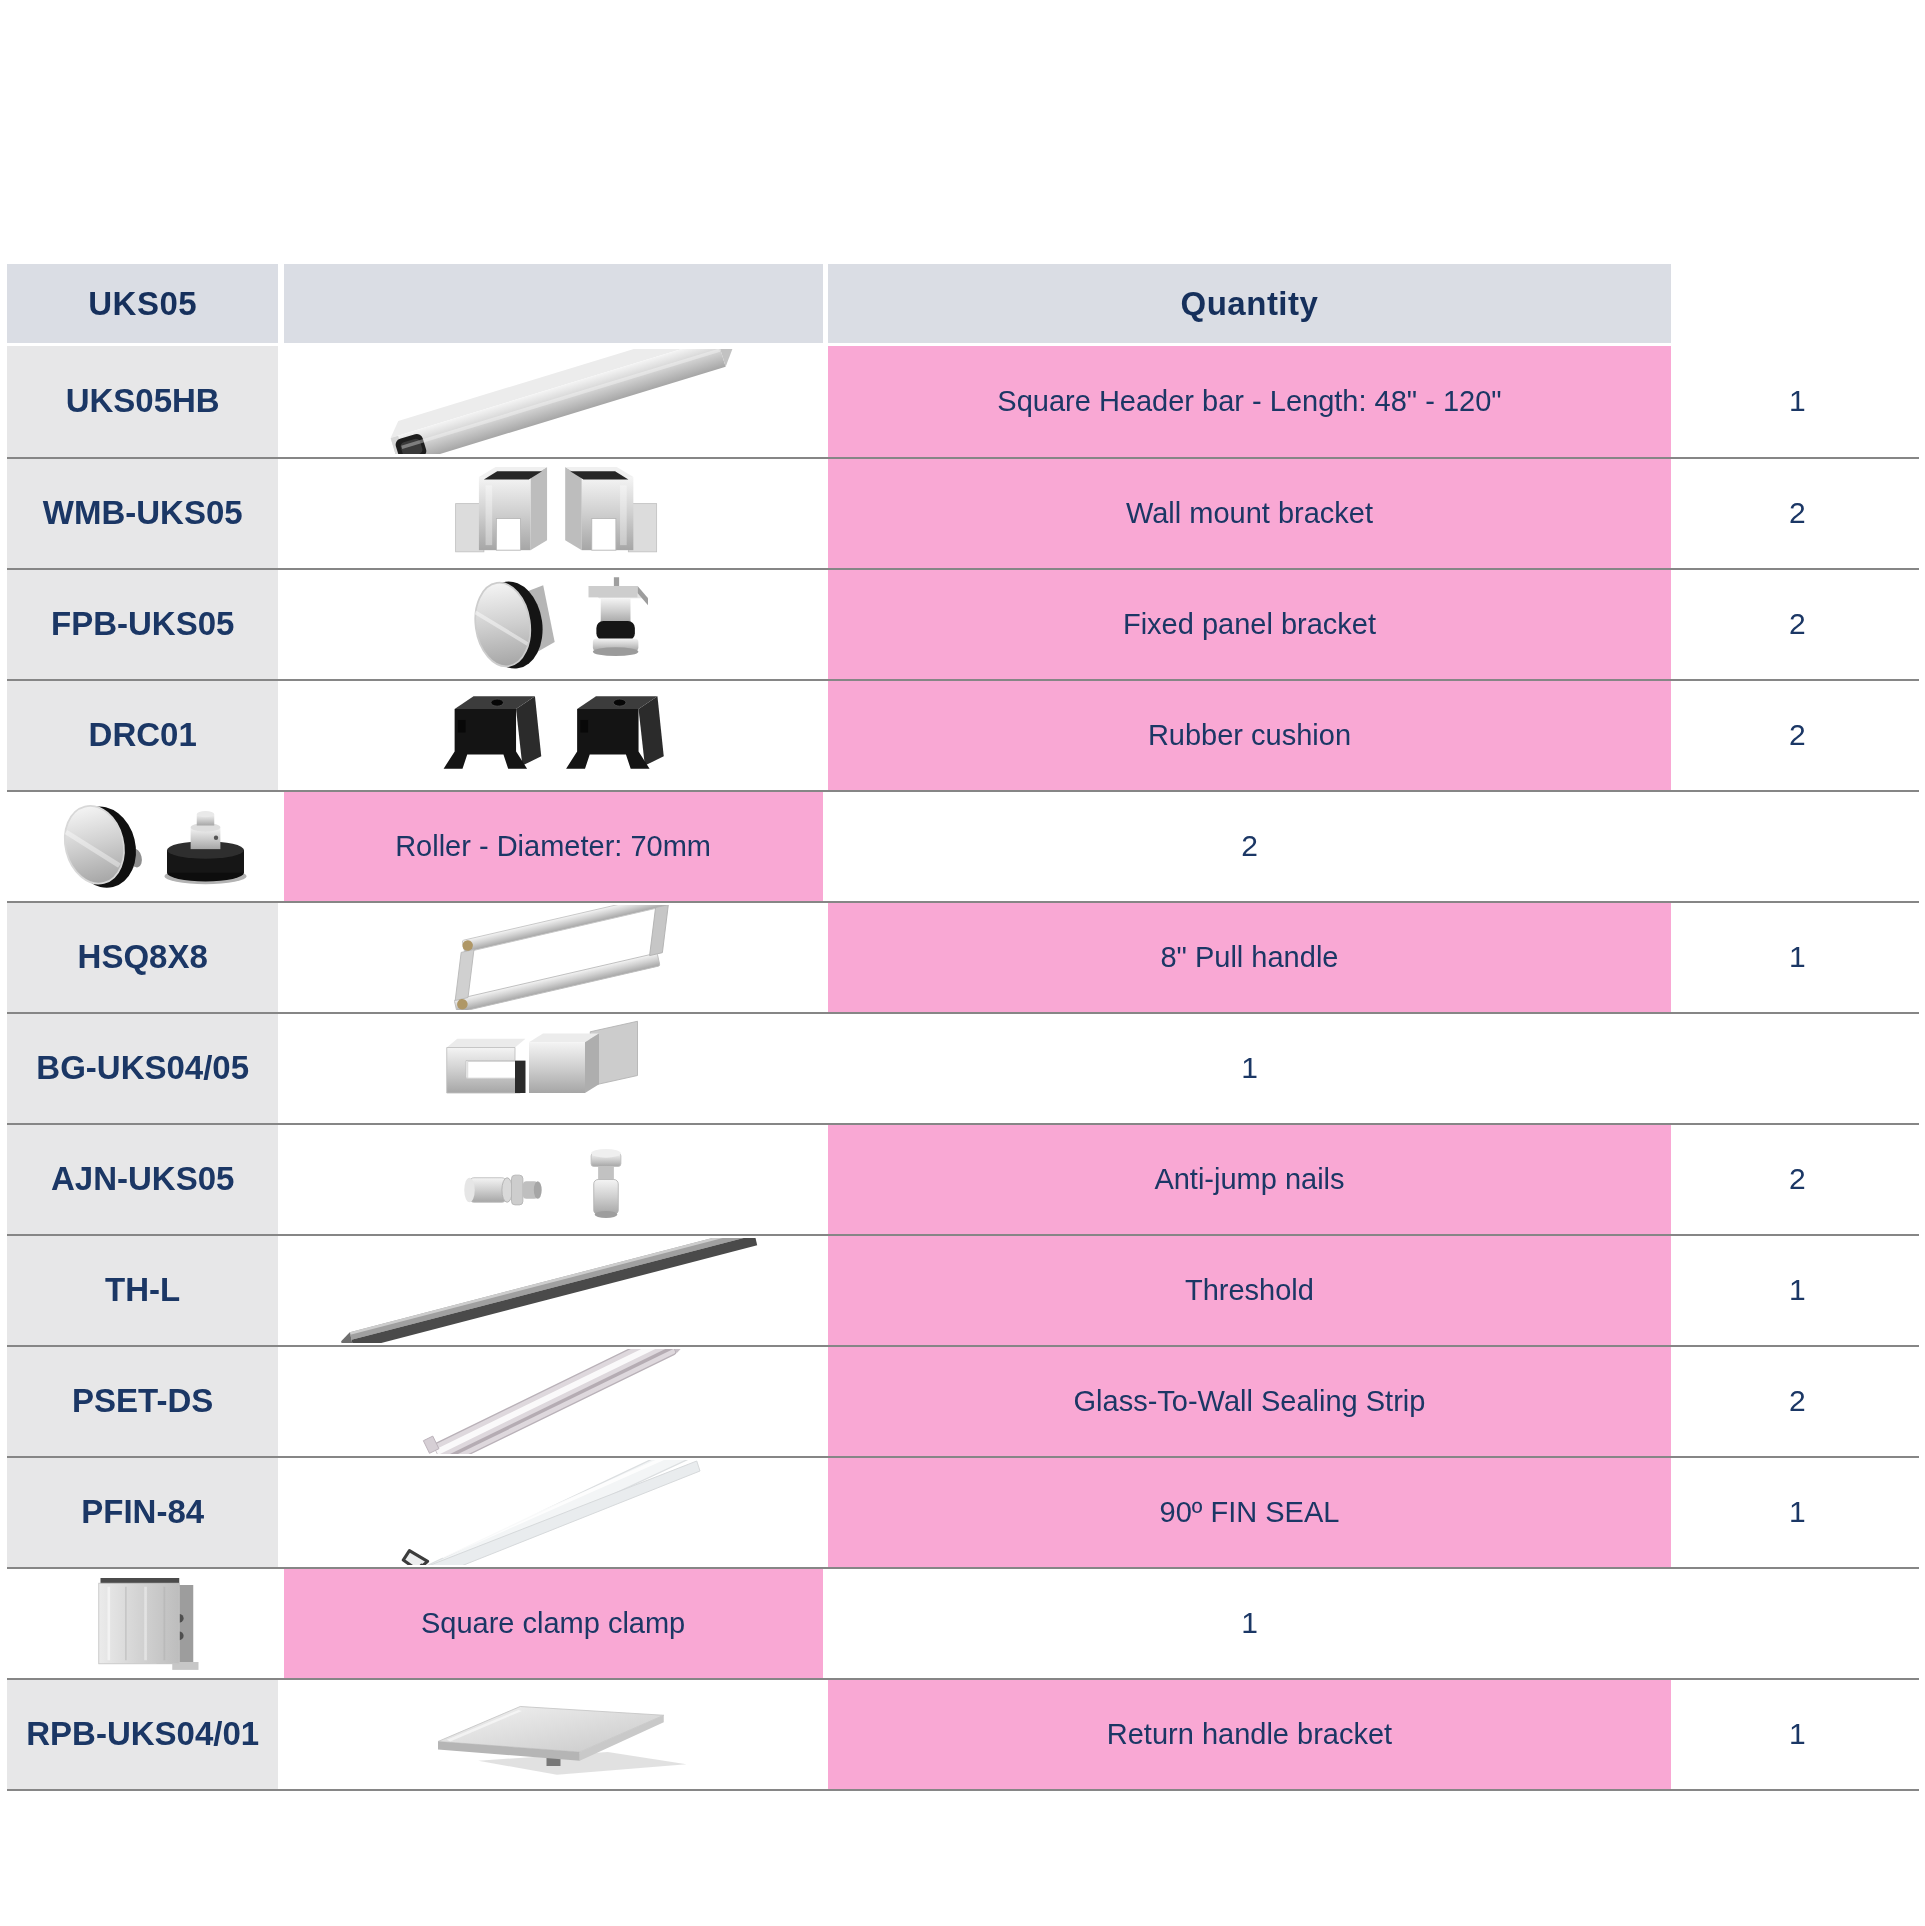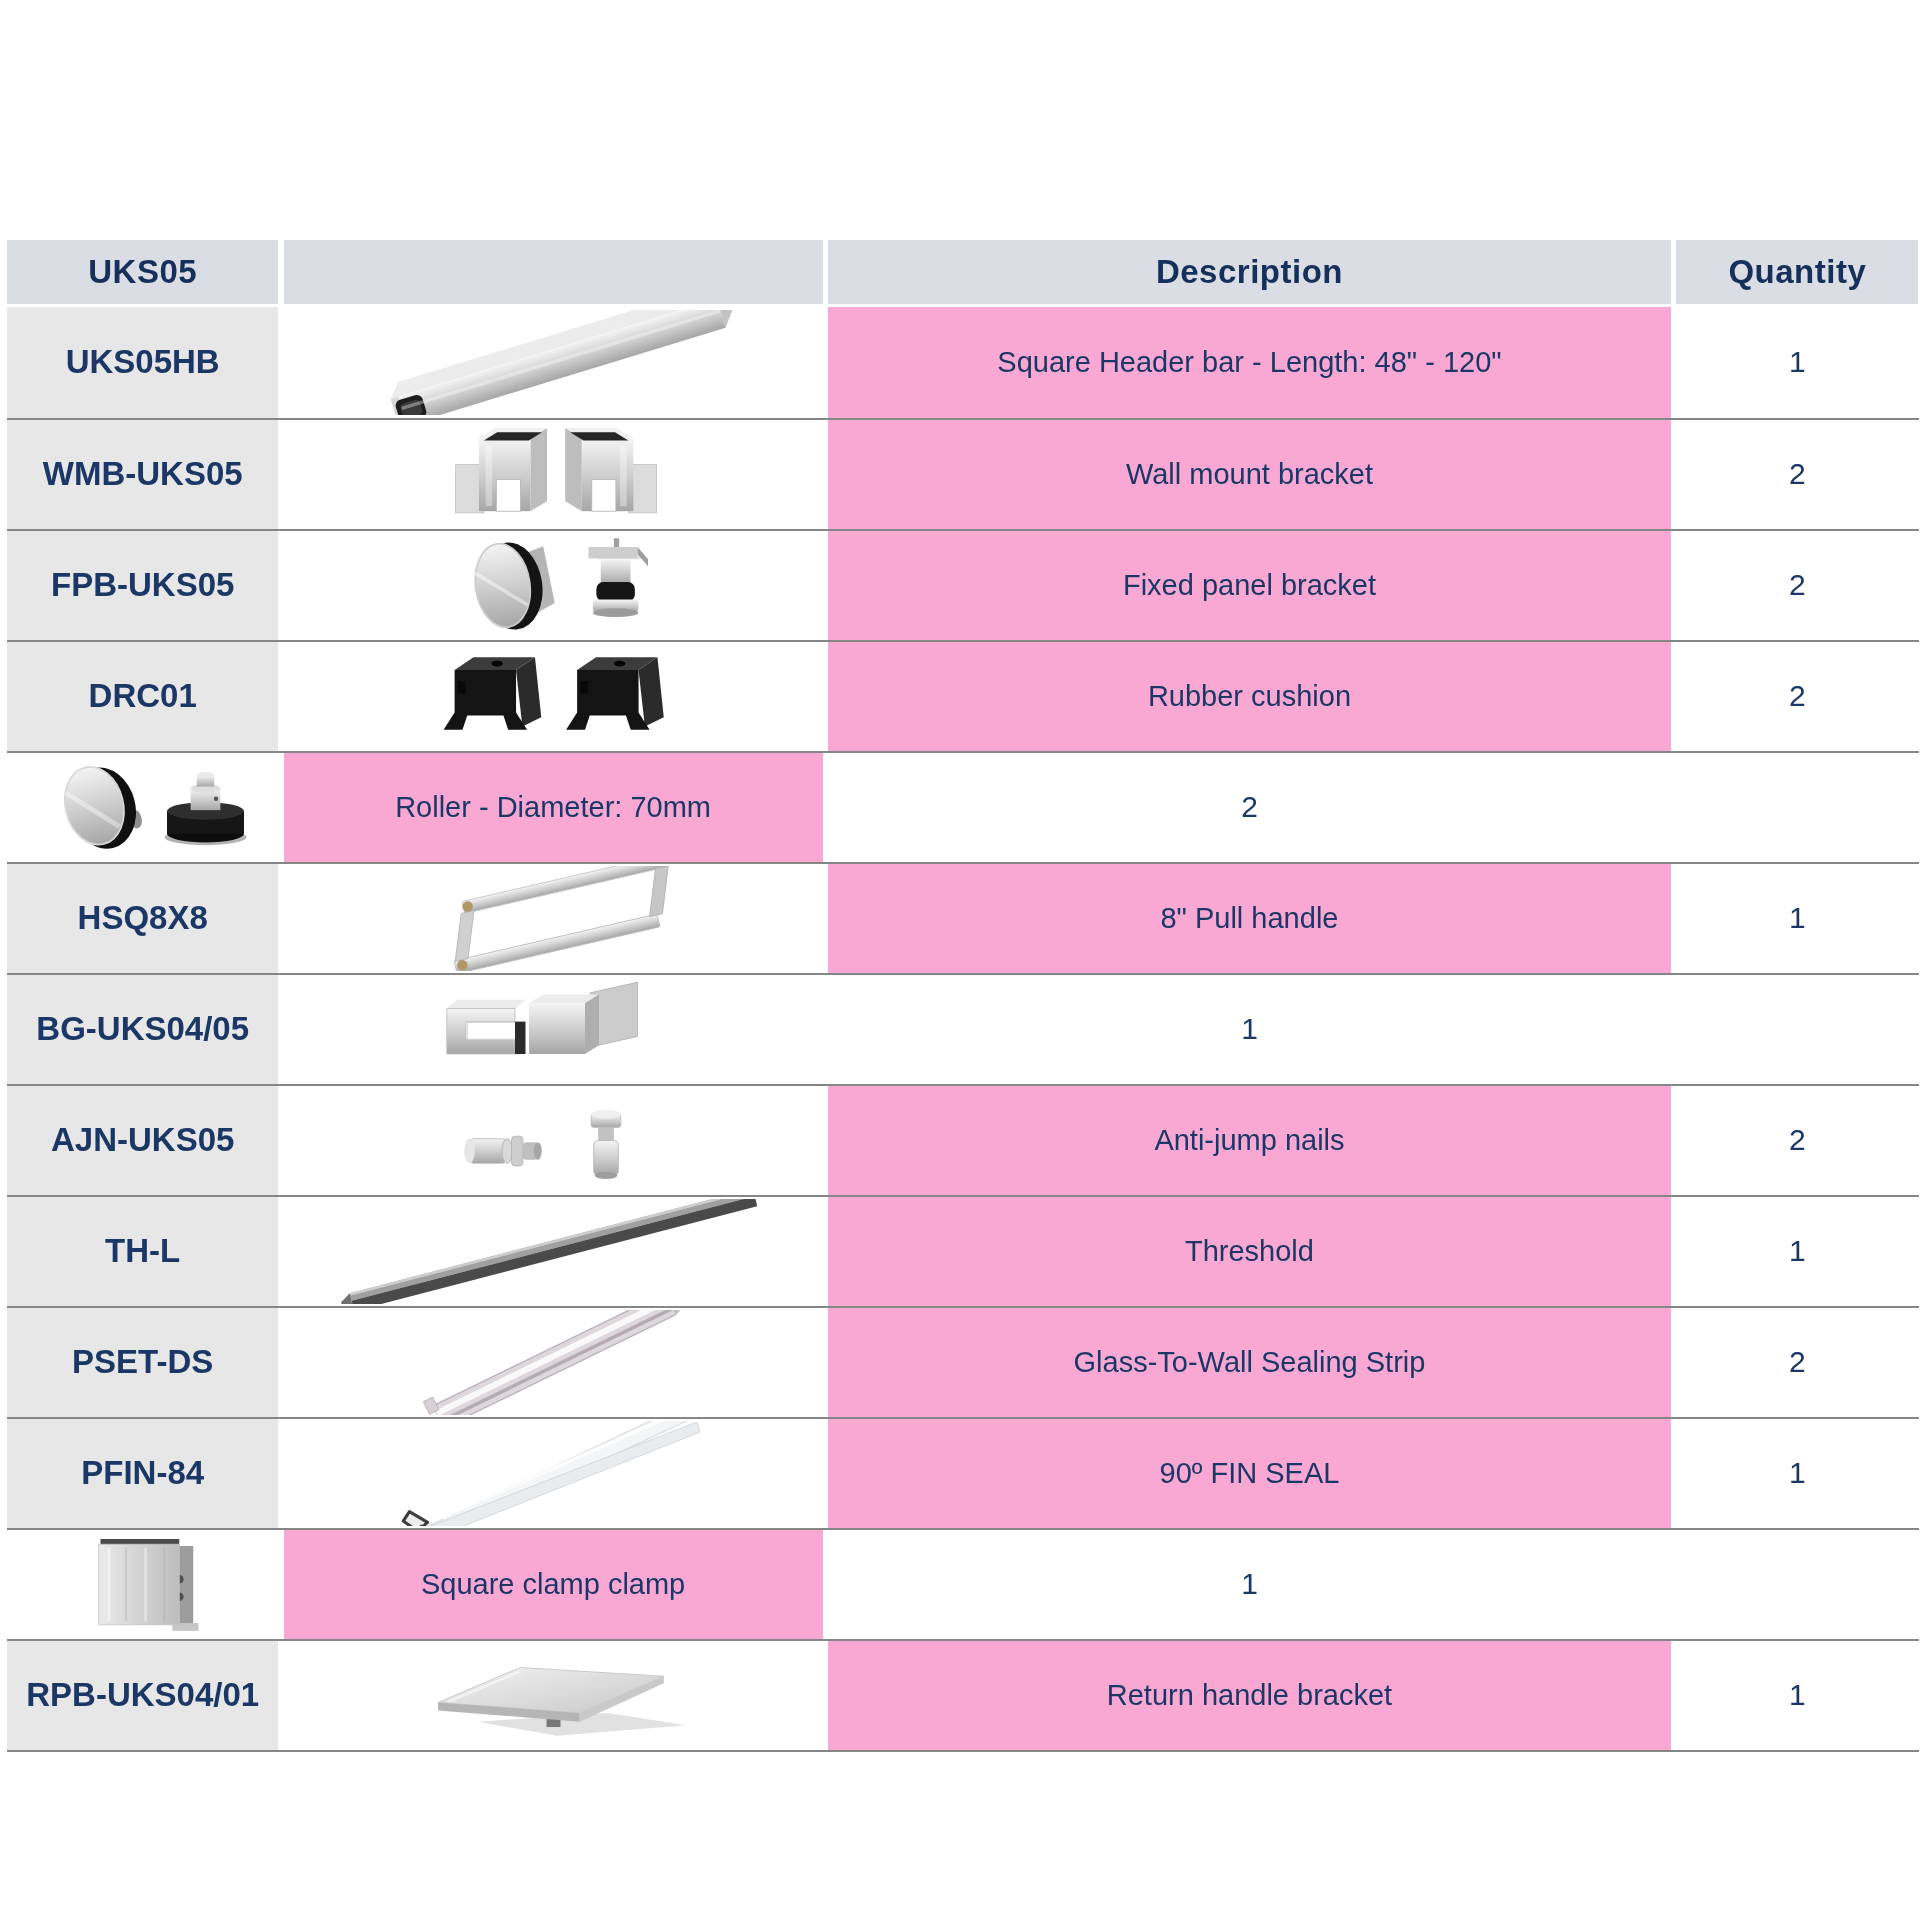--- a/index.html
+++ b/index.html
@@ -10,21 +10,21 @@
   }
   .sheet{
     position:absolute;left:7.2px;top:240px;width:1912px;
     border-bottom:2.7px solid #868686;
   }
   .thead,.trow{
     display:grid;
     grid-template-columns:271px 539px 843px 242px;
     column-gap:5.4px;
   }
-  .thead{height:64px;margin-bottom:2.7px;}
+  .thead{height:79px;margin-bottom:2.7px;margin-top:24px;}
   .thead .cell{background:#dadde4;}
   .trow{height:111px;box-sizing:border-box;text-align:right;}
   .trow + .trow{border-top:2.7px solid #868686;}
   .cell{
     display:flex;align-items:center;justify-content:center;
     overflow:hidden;
   }
   .c-code{background:#e7e7e8;}
   .c-img{background:#ffffff;}
   .c-desc{background:#f9a8d4;}
@@ -61,23 +61,20 @@
 
 <div class="sheet">
   <div class="thead">
     <div class="cell">
       <span class="h-label">UKS05</span>
     </div>
     <div class="cell">
       <span class="h-label"></span>
     </div>
     <div class="cell">
-      <span class="h-label">Description</span>
-    </div>
-    <div class="cell">
       <span class="h-label">Quantity</span>
     </div>
   </div>
   <div id="rows">
   <div class="trow">
     <div class="cell c-code">
       <span class="code">UKS05HB</span>
     </div>
     <div class="cell c-img">
           <span>

